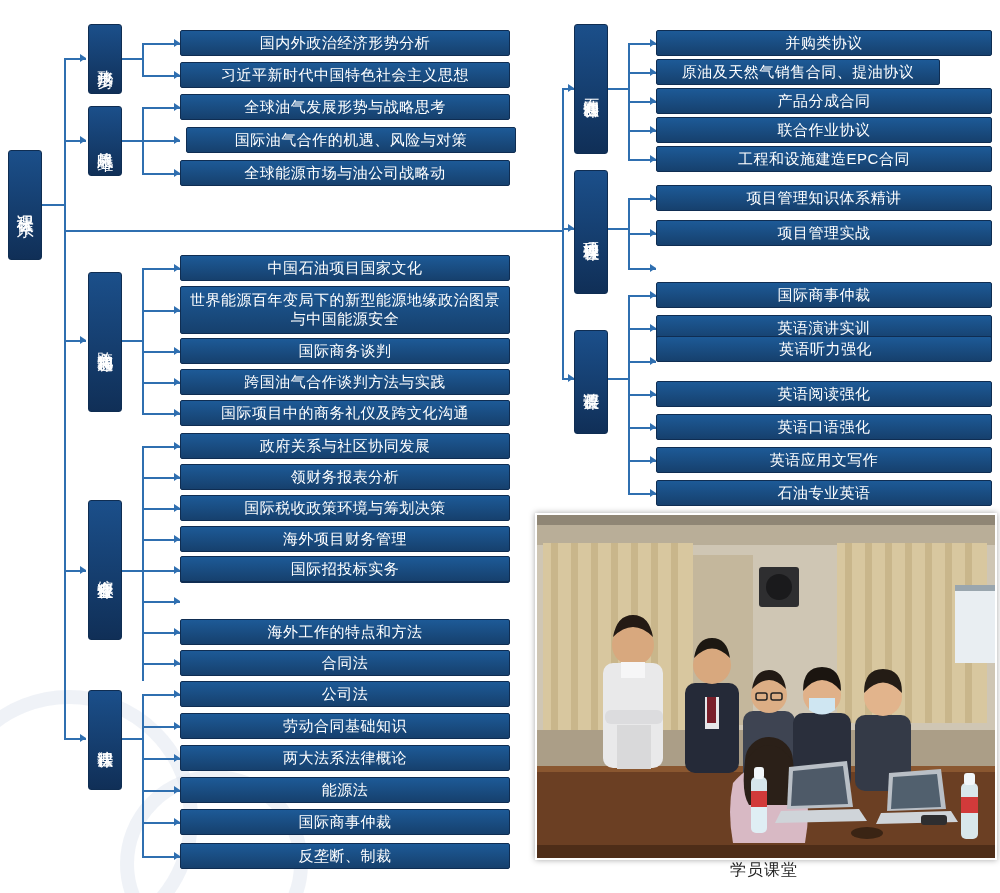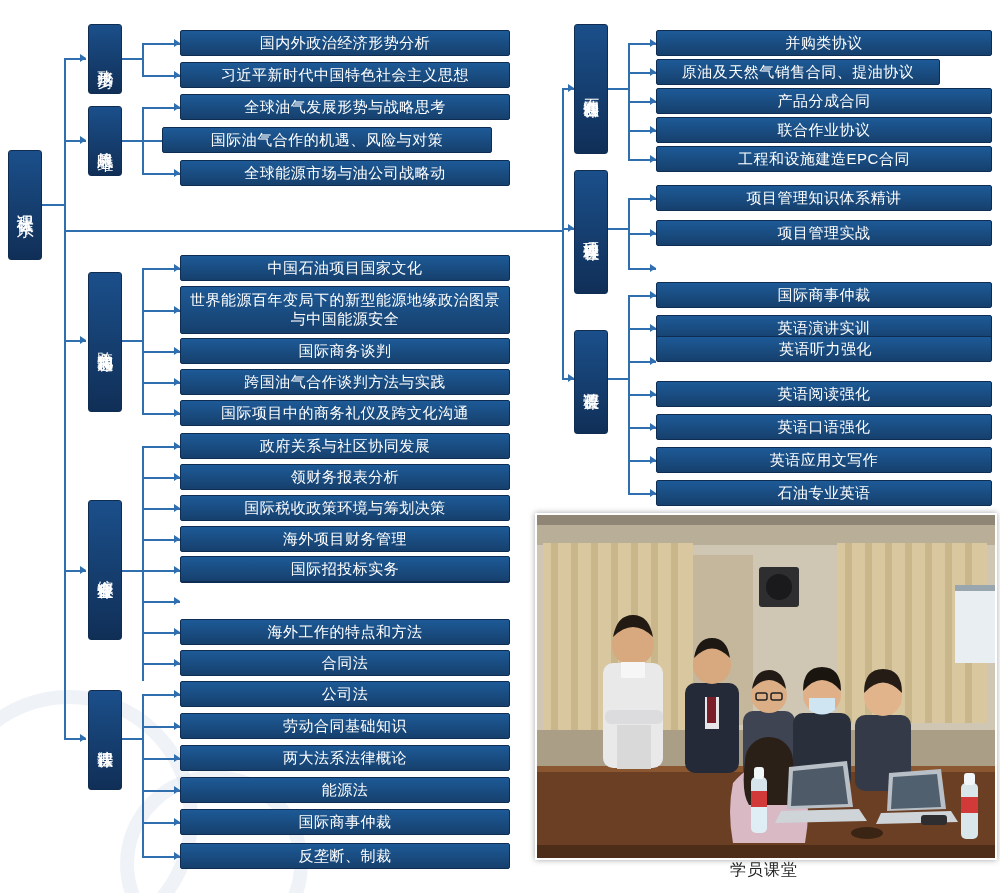--- a/index.html
+++ b/index.html
@@ -153,21 +153,21 @@
   <div class="ln lnh" style="left:122px; top:140px; width:20px;"></div>
   <div class="ln lnv" style="left:142px; top:107px; height:66px;"></div>
   <div class="ln lnh" style="left:142px; top:107px; width:38px;"></div>
   <div class="arrow" style="left:174px; top:103px;"></div>
   <div class="ln lnh" style="left:142px; top:140px; width:38px;"></div>
   <div class="arrow" style="left:174px; top:136px;"></div>
   <div class="ln lnh" style="left:142px; top:173px; width:38px;"></div>
   <div class="arrow" style="left:174px; top:169px;"></div>
 
   <div class="node leaf" style="left:180px; top:94px; width:330px;">全球油气发展形势与战略思考</div>
-  <div class="node leaf" style="left:162px; top:127px; width:330px;">国际油气合作的机遇、风险与对策</div>
+  <div class="node leaf" style="left:186px; top:127px; width:330px;">国际油气合作的机遇、风险与对策</div>
   <div class="node leaf" style="left:180px; top:160px; width:330px;">全球能源市场与油公司战略动</div>
 
   <div class="vnode" style="left:88px; top:272px; width:34px; height:140px;">跨文化沟通课程</div>
   <div class="ln lnh" style="left:122px; top:340px; width:20px;"></div>
   <div class="ln lnv" style="left:142px; top:268px; height:145px;"></div>
   <div class="ln lnh" style="left:142px; top:268px; width:38px;"></div>
   <div class="arrow" style="left:174px; top:264px;"></div>
   <div class="ln lnh" style="left:142px; top:310px; width:38px;"></div>
   <div class="arrow" style="left:174px; top:306px;"></div>
   <div class="ln lnh" style="left:142px; top:351px; width:38px;"></div>

